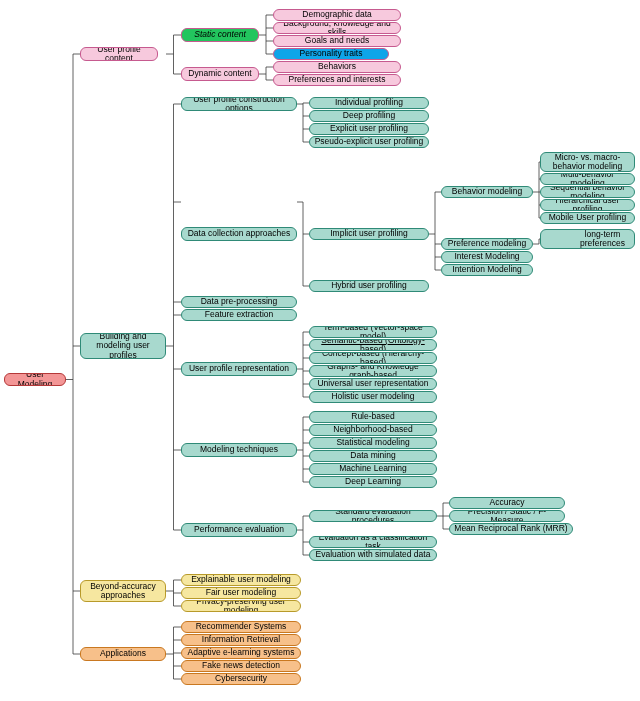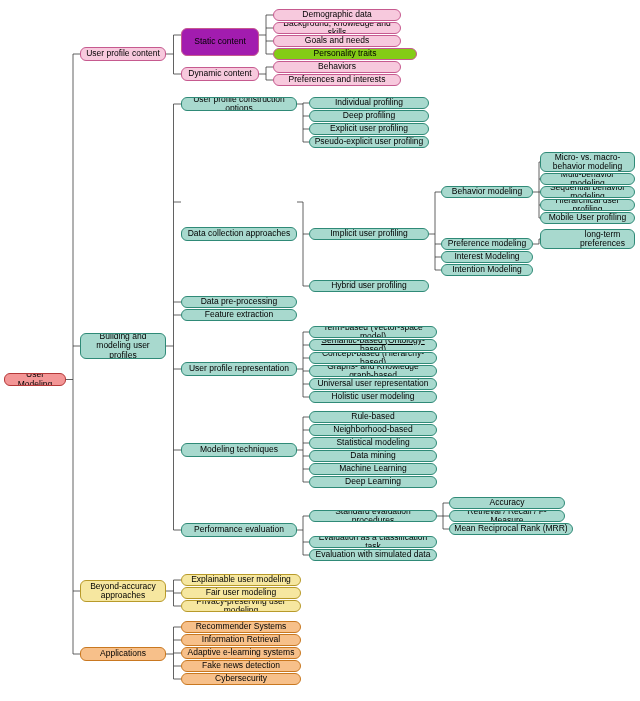--- a/index.html
+++ b/index.html
@@ -128,27 +128,27 @@
       <path d="M 173.5 606 L 181 606" stroke="#3a3a3a" stroke-width="0.8" fill="none"></path>
       <path d="M 166 654 L 173.5 654" stroke="#3a3a3a" stroke-width="0.8" fill="none"></path>
       <path d="M 173.5 627 L 173.5 679" stroke="#3a3a3a" stroke-width="0.8" fill="none"></path>
       <path d="M 173.5 627 L 181 627" stroke="#3a3a3a" stroke-width="0.8" fill="none"></path>
       <path d="M 173.5 640 L 181 640" stroke="#3a3a3a" stroke-width="0.8" fill="none"></path>
       <path d="M 173.5 653 L 181 653" stroke="#3a3a3a" stroke-width="0.8" fill="none"></path>
       <path d="M 173.5 666 L 181 666" stroke="#3a3a3a" stroke-width="0.8" fill="none"></path>
       <path d="M 173.5 679 L 181 679" stroke="#3a3a3a" stroke-width="0.8" fill="none"></path>
     </svg>
 <div class="node" style="left: 4px; top: 373px; width: 62px; height: 13px; background: rgb(243, 150, 150); border: 1px solid rgb(181, 56, 56);">User Modeling</div>
-    <div class="node" style="left: 80px; top: 47px; width: 86px; height: 14px; background: rgb(247, 201, 221); border: 1px solid rgb(198, 90, 143);">User profile content</div>
-    <div class="node" style="left: 181px; top: 28px; width: 78px; height: 28px; background: #a21caf; border: 1px solid rgb(198, 90, 143);">Static content</div>
+    <div class="node" style="left: 80px; top: 47px; width: 78px; height: 14px; background: rgb(247, 201, 221); border: 1px solid rgb(198, 90, 143);">User profile content</div>
+    <div class="node" style="left: 181px; top: 28px; width: 78px; height: 14px; background: #22c55e; border: 1px solid rgb(198, 90, 143); font-style: italic;">Static content</div>
     <div class="node" style="left: 181px; top: 67px; width: 78px; height: 14px; background: rgb(247, 201, 221); border: 1px solid rgb(198, 90, 143);">Dynamic content</div>
     <div class="node" style="left: 273px; top: 9px; width: 128px; height: 12px; background: rgb(247, 201, 221); border: 1px solid rgb(198, 90, 143);">Demographic data</div>
     <div class="node" style="left: 273px; top: 22px; width: 128px; height: 12px; background: rgb(247, 201, 221); border: 1px solid rgb(198, 90, 143);">Background, knowledge and skills</div>
     <div class="node" style="left: 273px; top: 35px; width: 128px; height: 12px; background: rgb(247, 201, 221); border: 1px solid rgb(198, 90, 143);">Goals and needs</div>
-    <div class="node" style="left: 273px; top: 48px; width: 144px; height: 12px; background: #84cc16; border: 1px solid rgb(198, 90, 143);">Personality traits</div>
+    <div class="node" style="left: 273px; top: 48px; width: 116px; height: 12px; background: #0ea5e9; border: 1px solid rgb(198, 90, 143);">Personality traits</div>
     <div class="node" style="left: 273px; top: 61px; width: 128px; height: 12px; background: rgb(247, 201, 221); border: 1px solid rgb(198, 90, 143);">Behaviors</div>
     <div class="node" style="left: 273px; top: 74px; width: 128px; height: 12px; background: rgb(247, 201, 221); border: 1px solid rgb(198, 90, 143);">Preferences and interests</div>
     <div class="node" style="left: 80px; top: 333px; width: 86px; height: 26px; background: rgb(168, 217, 206); border: 1px solid rgb(47, 138, 119);">Building and modeling user profiles</div>
     <div class="node" style="left: 181px; top: 97px; width: 116px; height: 14px; background: rgb(168, 217, 206); border: 1px solid rgb(47, 138, 119);">User profile construction options</div>
     <div class="node" style="left: 309px; top: 97px; width: 120px; height: 12px; background: rgb(168, 217, 206); border: 1px solid rgb(47, 138, 119);">Individual profiling</div>
     <div class="node" style="left: 309px; top: 110px; width: 120px; height: 12px; background: rgb(168, 217, 206); border: 1px solid rgb(47, 138, 119);">Deep profiling</div>
     <div class="node" style="left: 309px; top: 123px; width: 120px; height: 12px; background: rgb(168, 217, 206); border: 1px solid rgb(47, 138, 119);">Explicit user profiling</div>
     <div class="node" style="left: 309px; top: 136px; width: 120px; height: 12px; background: rgb(168, 217, 206); border: 1px solid rgb(47, 138, 119);">Pseudo-explicit user profiling</div>
     <div class="node" style="left: 181px; top: 195px; width: 116px; height: 14px; background: rgb(168, 217, 206); border: 1px solid rgb(47, 138, 119); margin-top: 32px;">Data collection approaches</div>
     <div class="node" style="left: 309px; top: 228px; width: 120px; height: 12px; background: rgb(168, 217, 206); border: 1px solid rgb(47, 138, 119);">Implicit user profiling</div>
@@ -177,21 +177,21 @@
     <div class="node" style="left: 309px; top: 424px; width: 128px; height: 12px; background: rgb(168, 217, 206); border: 1px solid rgb(47, 138, 119);">Neighborhood-based</div>
     <div class="node" style="left: 309px; top: 437px; width: 128px; height: 12px; background: rgb(168, 217, 206); border: 1px solid rgb(47, 138, 119);">Statistical modeling</div>
     <div class="node" style="left: 309px; top: 450px; width: 128px; height: 12px; background: rgb(168, 217, 206); border: 1px solid rgb(47, 138, 119);">Data mining</div>
     <div class="node" style="left: 309px; top: 463px; width: 128px; height: 12px; background: rgb(168, 217, 206); border: 1px solid rgb(47, 138, 119);">Machine Learning</div>
     <div class="node" style="left: 309px; top: 476px; width: 128px; height: 12px; background: rgb(168, 217, 206); border: 1px solid rgb(47, 138, 119);">Deep Learning</div>
     <div class="node" style="left: 181px; top: 523px; width: 116px; height: 14px; background: rgb(168, 217, 206); border: 1px solid rgb(47, 138, 119);">Performance evaluation</div>
     <div class="node" style="left: 309px; top: 510px; width: 128px; height: 12px; background: rgb(168, 217, 206); border: 1px solid rgb(47, 138, 119);">Standard evaluation procedures</div>
     <div class="node" style="left: 309px; top: 536px; width: 128px; height: 12px; background: rgb(168, 217, 206); border: 1px solid rgb(47, 138, 119);">Evaluation as a classification task</div>
     <div class="node" style="left: 309px; top: 549px; width: 128px; height: 12px; background: rgb(168, 217, 206); border: 1px solid rgb(47, 138, 119);">Evaluation with simulated data</div>
     <div class="node" style="left: 449px; top: 497px; width: 116px; height: 12px; background: rgb(168, 217, 206); border: 1px solid rgb(47, 138, 119);">Accuracy</div>
-    <div class="node" style="left: 449px; top: 510px; width: 116px; height: 12px; background: rgb(168, 217, 206); border: 1px solid rgb(47, 138, 119);">Retrieval / Recall / F-Measure</div>
+    <div class="node" style="left: 449px; top: 510px; width: 116px; height: 12px; background: rgb(168, 217, 206); border: 1px solid rgb(47, 138, 119);">Precision / Static / F-Measure</div>
     <div class="node" style="left: 449px; top: 523px; width: 124px; height: 12px; background: rgb(168, 217, 206); border: 1px solid rgb(47, 138, 119);">Mean Reciprocal Rank (MRR)</div>
     <div class="node" style="left: 80px; top: 580px; width: 86px; height: 22px; background: rgb(246, 231, 160); border: 1px solid rgb(184, 154, 42);">Beyond-accuracy approaches</div>
     <div class="node" style="left: 181px; top: 574px; width: 120px; height: 12px; background: rgb(246, 231, 160); border: 1px solid rgb(184, 154, 42);">Explainable user modeling</div>
     <div class="node" style="left: 181px; top: 587px; width: 120px; height: 12px; background: rgb(246, 231, 160); border: 1px solid rgb(184, 154, 42);">Fair user modeling</div>
     <div class="node" style="left: 181px; top: 600px; width: 120px; height: 12px; background: rgb(246, 231, 160); border: 1px solid rgb(184, 154, 42);">Privacy-preserving user modeling</div>
     <div class="node" style="left: 80px; top: 647px; width: 86px; height: 14px; background: rgb(247, 192, 138); border: 1px solid rgb(201, 120, 32);">Applications</div>
     <div class="node" style="left: 181px; top: 621px; width: 120px; height: 12px; background: rgb(247, 192, 138); border: 1px solid rgb(201, 120, 32);">Recommender Systems</div>
     <div class="node" style="left: 181px; top: 634px; width: 120px; height: 12px; background: rgb(247, 192, 138); border: 1px solid rgb(201, 120, 32);">Information Retrieval</div>
     <div class="node" style="left: 181px; top: 647px; width: 120px; height: 12px; background: rgb(247, 192, 138); border: 1px solid rgb(201, 120, 32);">Adaptive e-learning systems</div>
     <div class="node" style="left: 181px; top: 660px; width: 120px; height: 12px; background: rgb(247, 192, 138); border: 1px solid rgb(201, 120, 32);">Fake news detection</div>

